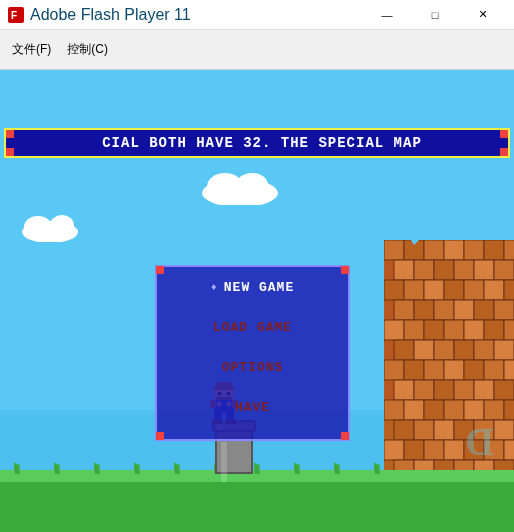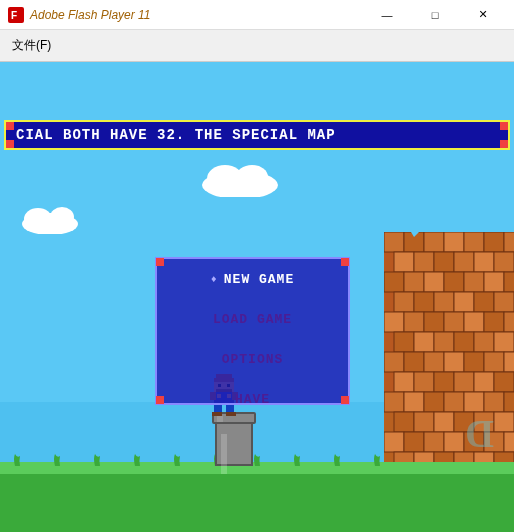--- a/index.html
+++ b/index.html
@@ -20,24 +20,23 @@
       height: 30px;
       padding: 0 8px;
       border-bottom: 1px solid #ddd;
     }
     .title-bar-icon {
       width: 16px;
       height: 16px;
       margin-right: 6px;
     }
     .title-bar-text {
-      font-size: 12px;
-      color: #a16207;
+      font-size: 16px;
+      color: #0c4a6e;
       flex: 1;
-      font-style: italic;
     }
     .title-bar-controls {
       display: flex;
       gap: 2px;
     }
     .title-btn {
       width: 46px;
       height: 30px;
       display: flex;
       align-items: center;
@@ -46,21 +45,21 @@
       cursor: pointer;
       border: none;
       background: transparent;
       color: #000;
     }
 
     
     .menu-bar {
       display: flex;
       background: #f0f0f0;
-      height: 32px;
+      height: 40px;
       align-items: center;
       padding: 0 4px;
       border-bottom: 1px solid #ccc;
     }
     .menu-item {
       padding: 2px 8px;
       font-size: 12px;
       cursor: pointer;
       color: #000;
     }
@@ -88,20 +87,21 @@
       top: 58px;
       left: 4px;
       right: 4px;
       height: 30px;
       background: #1010a0;
       border: 2px solid #f0f040;
       display: flex;
       align-items: center;
       overflow: hidden;
       z-index: 10;
+      justify-content: center;
     }
     .banner-corner {
       position: absolute;
       width: 8px;
       height: 8px;
       background: #f04040;
     }
     .banner-corner.tl { top: 0; left: 0; }
     .banner-corner.tr { top: 0; right: 0; }
     .banner-corner.bl { bottom: 0; left: 0; }
@@ -115,41 +115,41 @@
       padding-left: 10px;
       white-space: nowrap;
     }
 
     
     .menu-box {
       position: absolute;
       top: 195px;
       left: 155px;
       width: 195px;
-      height: 148px;
+      height: 176px;
       background: rgba(30, 30, 180, 0.85);
       border: 2px solid #8888ff;
       z-index: 20;
     }
     .menu-box-corner {
       position: absolute;
       width: 8px;
       height: 8px;
       background: #f04040;
     }
     .menu-box-corner.tl { top: -1px; left: -1px; }
     .menu-box-corner.tr { top: -1px; right: -1px; }
     .menu-box-corner.bl { bottom: -1px; left: -1px; }
     .menu-box-corner.br { bottom: -1px; right: -1px; }
     .menu-option {
       display: flex;
       align-items: center;
       justify-content: center;
       height: 40px;
-      color: #4c1d95;
+      color: #7f1d1d;
       font-family: 'Courier New', monospace;
       font-size: 13px;
       font-weight: bold;
       letter-spacing: 1px;
       cursor: pointer;
     }
     .menu-option.selected {
       color: #fff;
     }
     .menu-option.selected::before {
@@ -242,20 +242,21 @@
   <span class="title-bar-text">Adobe Flash Player 11</span>
   <div class="title-bar-controls">
     <button class="title-btn">—</button>
     <button class="title-btn">□</button>
     <button class="title-btn close">✕</button>
   </div>
 </div>
 
 <div class="menu-bar">
   <span class="menu-item">文件(F)</span>
+  <span class="menu-item">控制(C)</span>
 </div>
 
 <div class="game-area">
 
   <div class="sky"></div>
 
   <div class="cloud-shape" style="position:absolute;top:95px;left:200px;">
     <svg width="80" height="40">
       <ellipse cx="40" cy="28" rx="38" ry="14" fill="white"></ellipse>
       <ellipse cx="25" cy="22" rx="18" ry="14" fill="white"></ellipse>

